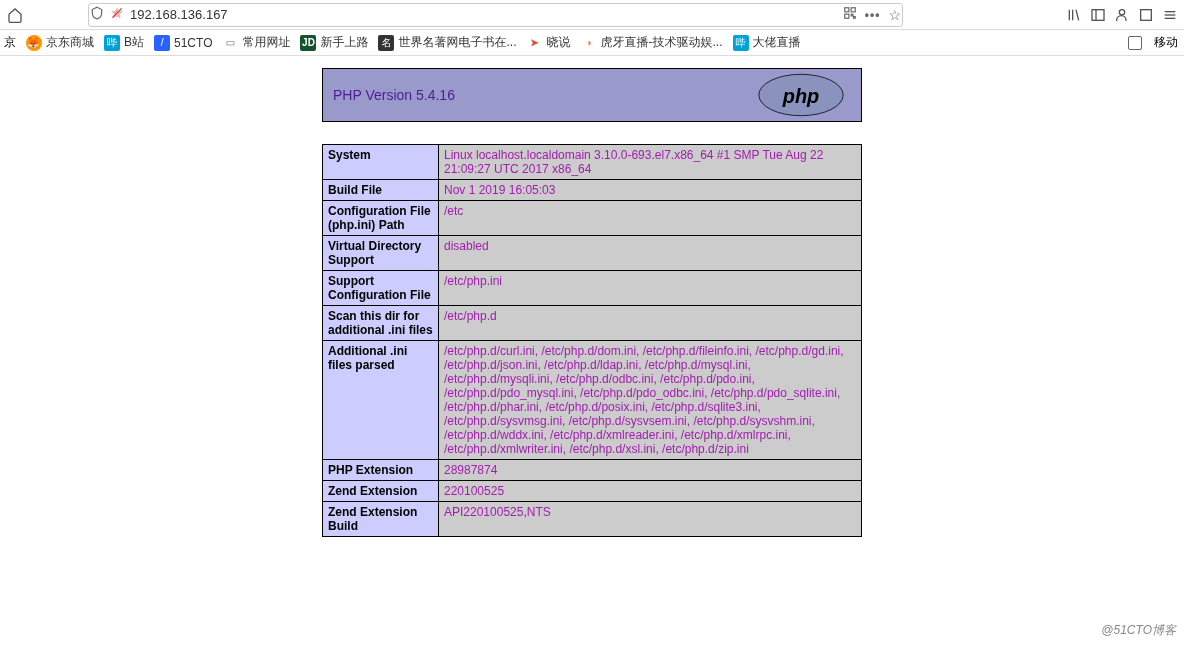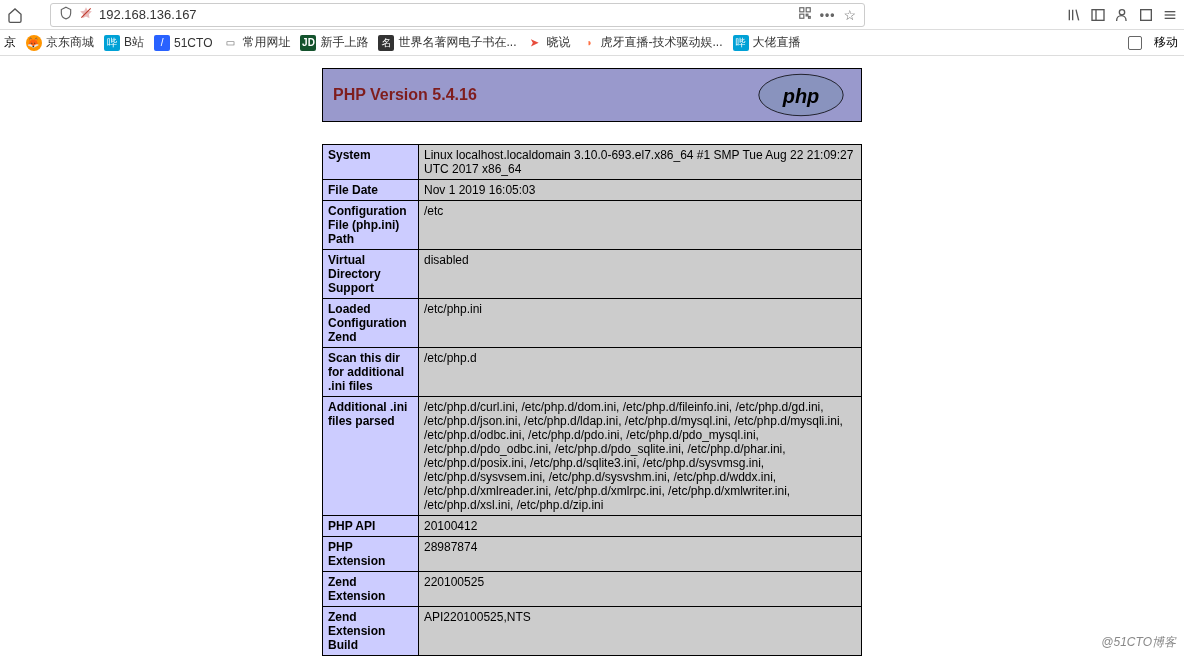--- a/index.html
+++ b/index.html
@@ -2,21 +2,21 @@
 <html><head>
   <meta charset="utf-8">
   <style>
     * { margin: 0; padding: 0; box-sizing: border-box; }
     body { font-family: Arial, sans-serif; font-size: 12px; background: #fff; width: 1184px; }
     
     
     .browser-toolbar { display: flex; align-items: center; height: 30px; padding: 0 6px; gap: 8px; border-bottom: 1px solid #ddd; }
     .nav-btn { width: 18px; height: 18px; display: flex; align-items: center; justify-content: center; color: #555; }
     .home-icon svg { width: 16px; height: 16px; }
-    .urlbar { flex: 1; max-width: 815px; height: 24px; border: 1px solid #ccc; border-radius: 3px; display: flex; align-items: center; padding: 0 8px; gap: 6px; margin-left: 18px; }
+    .urlbar { flex: 1; max-width: 815px; height: 24px; border: 1px solid #ccc; border-radius: 3px; display: flex; align-items: center; padding: 0 1px; gap: 6px; margin-left: 56px; }
     .urlbar .shield { color: #666; }
     .url-text { flex: 1; font-size: 13px; color: #333; }
     .urlbar-actions { display: flex; gap: 8px; color: #666; align-items: center; }
     .dots { letter-spacing: 1px; font-weight: bold; }
     .star { font-size: 14px; }
     .right-icons { display: flex; gap: 8px; margin-left: auto; color: #555; align-items: center; }
     .right-icons span, .right-icons svg { width: 16px; height: 16px; display: inline-flex; align-items: center; justify-content: center; }
     
     
     .bookmarks-bar { display: flex; align-items: center; height: 26px; padding: 0 0 0 4px; gap: 10px; border-bottom: 1px solid #ddd; font-size: 12px; }
@@ -32,32 +32,32 @@
     .bm-icon.hu { color: #ff7043; }
     .bm-icon.dl { background: #00a1d6; color: #fff; }
     .bm-right { margin-left: auto; display: flex; align-items: center; gap: 12px; padding-right: 6px; }
     .mobile-icon { width: 14px; height: 14px; border: 1.5px solid #666; border-radius: 2px; display: inline-block; position: relative; }
     
     
     .content { display: flex; justify-content: center; padding-top: 12px; }
     .phpinfo-wrap { width: 540px; }
     
     .php-header { background: #9999cc; border: 1px solid #000; height: 54px; display: flex; align-items: center; justify-content: space-between; padding: 0 10px; margin-bottom: 22px; }
-    .php-title { font-weight: bold; font-size: 16px; color: #7f1d1d; }
+    .php-title { font-weight: normal; font-size: 14px; color: #4c1d95; }
     .php-logo { width: 100px; height: 46px; }
     .php-logo-oval { fill: #8993be; stroke: #000; stroke-width: 1; }
     .php-logo-text { font-family: Arial; font-weight: bold; font-style: italic; font-size: 26px; fill: #000; }
     
     .info-table { width: 100%; border-collapse: collapse; }
     .info-table td { border: 1px solid #000; padding: 3px 5px; font-size: 12px; vertical-align: top; }
-    .info-table .e { background: #ccccff; font-weight: bold; width: 96px; }
-    .info-table .v { background: #cccccc; color: #000000; word-break: break-word; }
-    
-    
-    .watermark { position: fixed; right: 8px; bottom: 6px; font-size: 12px; color: #888; font-style: italic; }
+    .info-table .e { background: #ccccff; font-weight: bold; width: 116px; }
+    .info-table .v { background: #cccccc; color: #a21caf; word-break: break-word; }
+    
+    
+    .watermark { position: fixed; right: 8px; bottom: 18px; font-size: 12px; color: #888; font-style: italic; }
   </style>
 </head>
 <body>
 
 <div class="browser-toolbar">
   <span class="nav-btn home-icon">
     <svg viewBox="0 0 24 24" fill="none" stroke="currentColor" stroke-width="2">
         <path d="M3 11l9-8 9 8v10a2 2 0 01-2 2H5a2 2 0 01-2-2V11z"></path>
       </svg>
   </span>
@@ -178,48 +178,44 @@
         <text x="60" y="40" text-anchor="middle" class="php-logo-text">php</text>
       </svg>
     </div>
     <table class="info-table">
       <tbody id="php-rows">
           <tr>
             <td class="e">System</td>
             <td class="v">Linux localhost.localdomain 3.10.0-693.el7.x86_64 #1 SMP Tue Aug 22 21:09:27 UTC 2017 x86_64</td>
           </tr>
           <tr>
-            <td class="e">File Date</td>
+            <td class="e">Build File</td>
             <td class="v">Nov 1 2019 16:05:03</td>
           </tr>
           <tr>
             <td class="e">Configuration File (php.ini) Path</td>
             <td class="v">/etc</td>
           </tr>
           <tr>
             <td class="e">Virtual Directory Support</td>
             <td class="v">disabled</td>
           </tr>
           <tr>
-            <td class="e">Loaded Configuration Zend</td>
+            <td class="e">Support Configuration File</td>
             <td class="v">/etc/php.ini</td>
           </tr>
           <tr>
             <td class="e">Scan this dir for additional .ini files</td>
             <td class="v">/etc/php.d</td>
           </tr>
           <tr>
             <td class="e">Additional .ini files parsed</td>
             <td class="v">/etc/php.d/curl.ini, /etc/php.d/dom.ini, /etc/php.d/fileinfo.ini, /etc/php.d/gd.ini, /etc/php.d/json.ini, /etc/php.d/ldap.ini, /etc/php.d/mysql.ini, /etc/php.d/mysqli.ini, /etc/php.d/odbc.ini, /etc/php.d/pdo.ini, /etc/php.d/pdo_mysql.ini, /etc/php.d/pdo_odbc.ini, /etc/php.d/pdo_sqlite.ini, /etc/php.d/phar.ini, /etc/php.d/posix.ini, /etc/php.d/sqlite3.ini, /etc/php.d/sysvmsg.ini, /etc/php.d/sysvsem.ini, /etc/php.d/sysvshm.ini, /etc/php.d/wddx.ini, /etc/php.d/xmlreader.ini, /etc/php.d/xmlrpc.ini, /etc/php.d/xmlwriter.ini, /etc/php.d/xsl.ini, /etc/php.d/zip.ini</td>
           </tr>
           <tr>
-            <td class="e">PHP API</td>
-            <td class="v">20100412</td>
-          </tr>
-          <tr>
             <td class="e">PHP Extension</td>
             <td class="v">28987874</td>
           </tr>
           <tr>
             <td class="e">Zend Extension</td>
             <td class="v">220100525</td>
           </tr>
           <tr>
             <td class="e">Zend Extension Build</td>
             <td class="v">API220100525,NTS</td>

